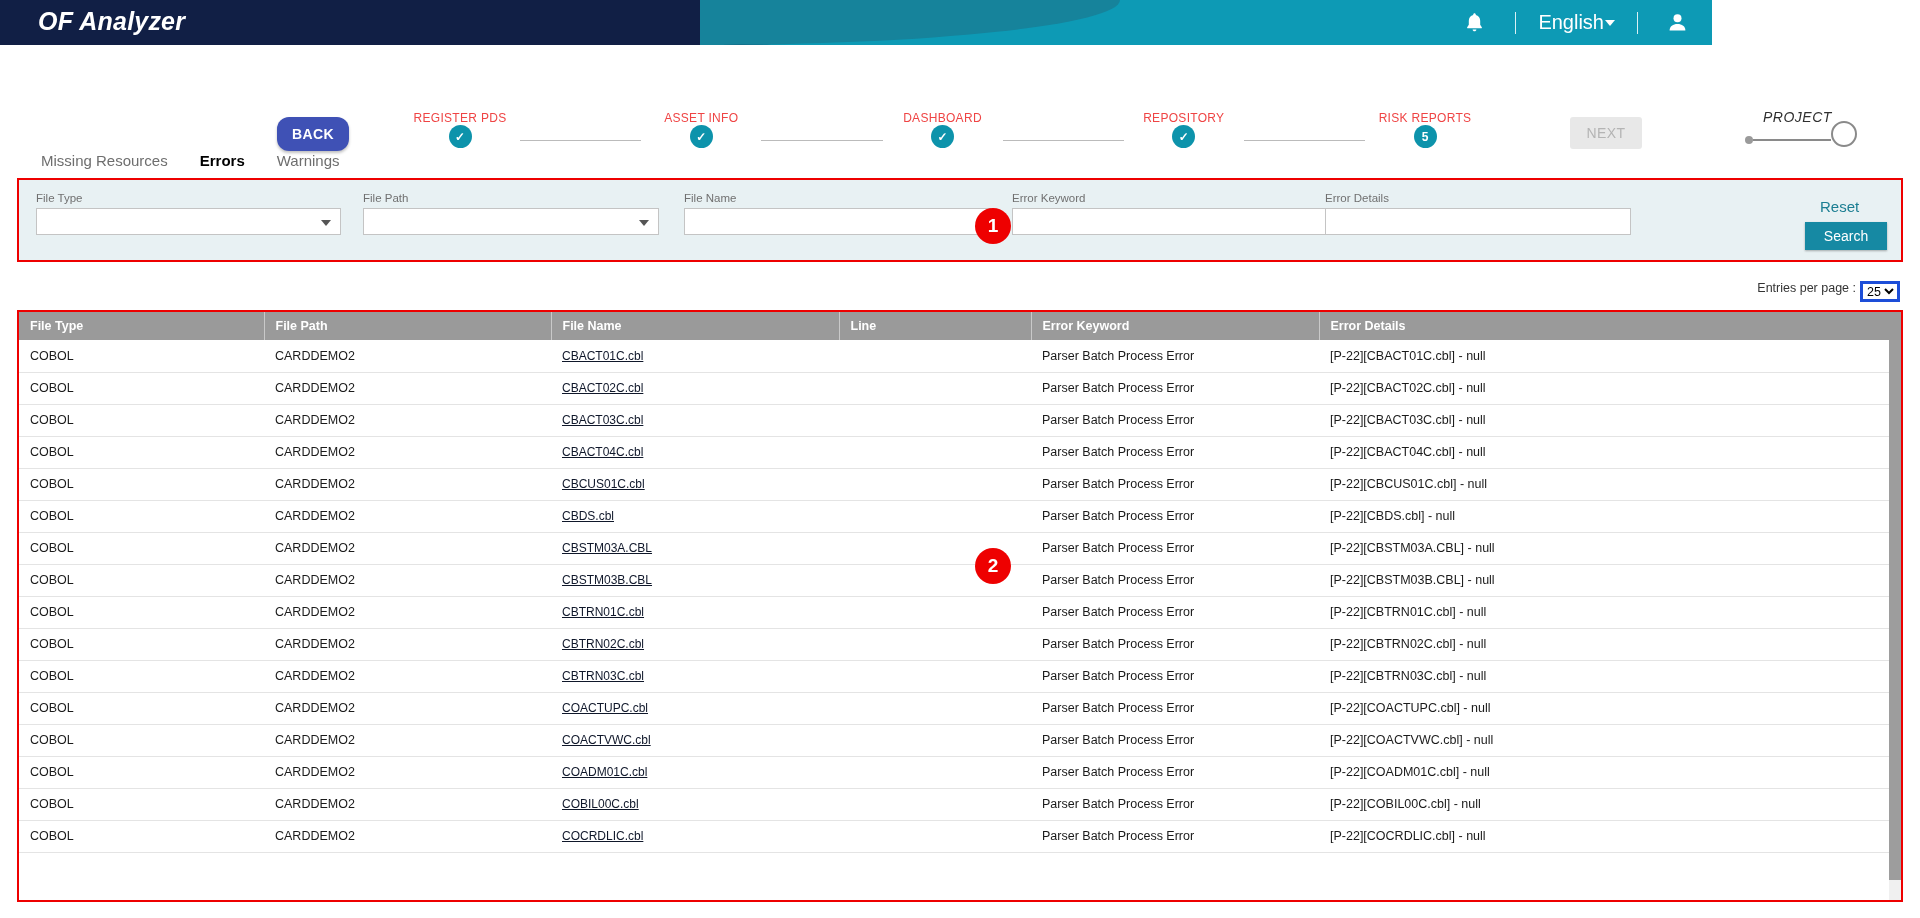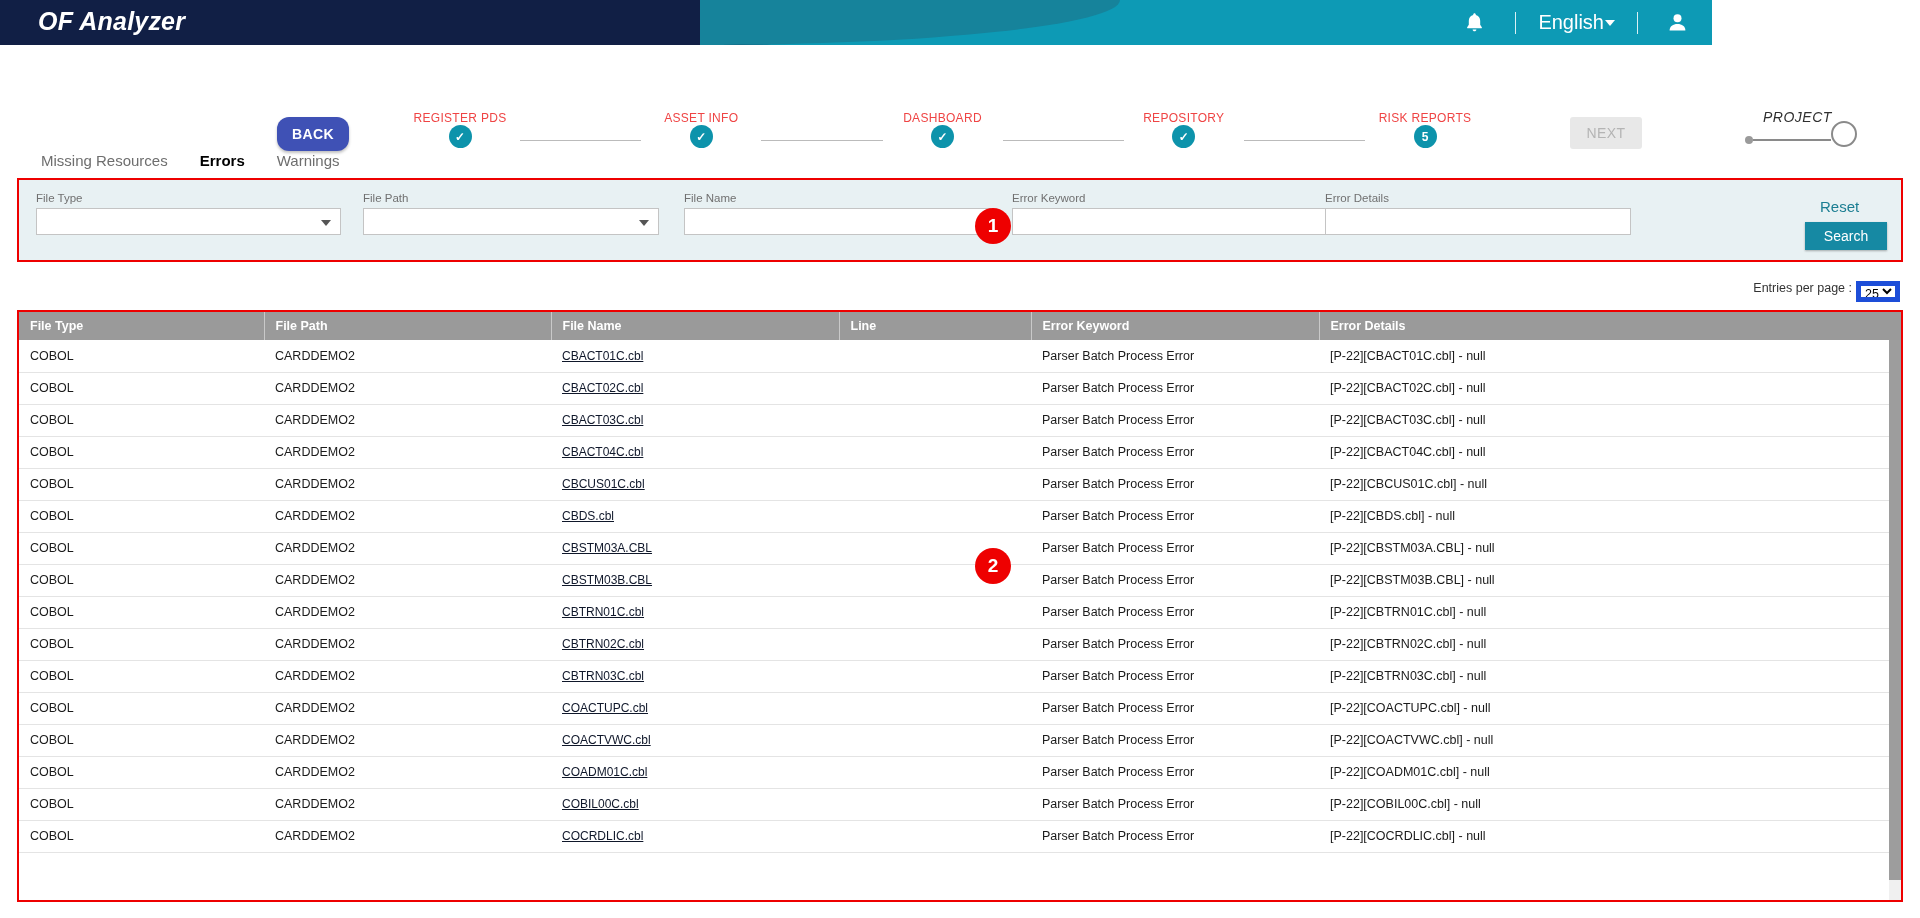--- a/index.html
+++ b/index.html
@@ -188,21 +188,21 @@
   }
 
   
   .entries {
     position: absolute; right: 20px; top: 281px;
     display: flex; gap: 4px;
     font-size: 12.5px; color: #333333;
   }
   .entries select {
     height: 21px; font-size: 12.5px;
-    border: 5px solid #1d4ed8; background: #ffffff;
+    border: 3px solid #1d4ed8; background: #ffffff;
     font-family: "Liberation Sans", sans-serif;
   }
 
   
   .table-wrap {
     position: absolute; left: 17px; top: 310px;
     width: 1886px; height: 592px;
     border: 2px solid #ee0000;
     background: #ffffff;
     overflow: hidden;

